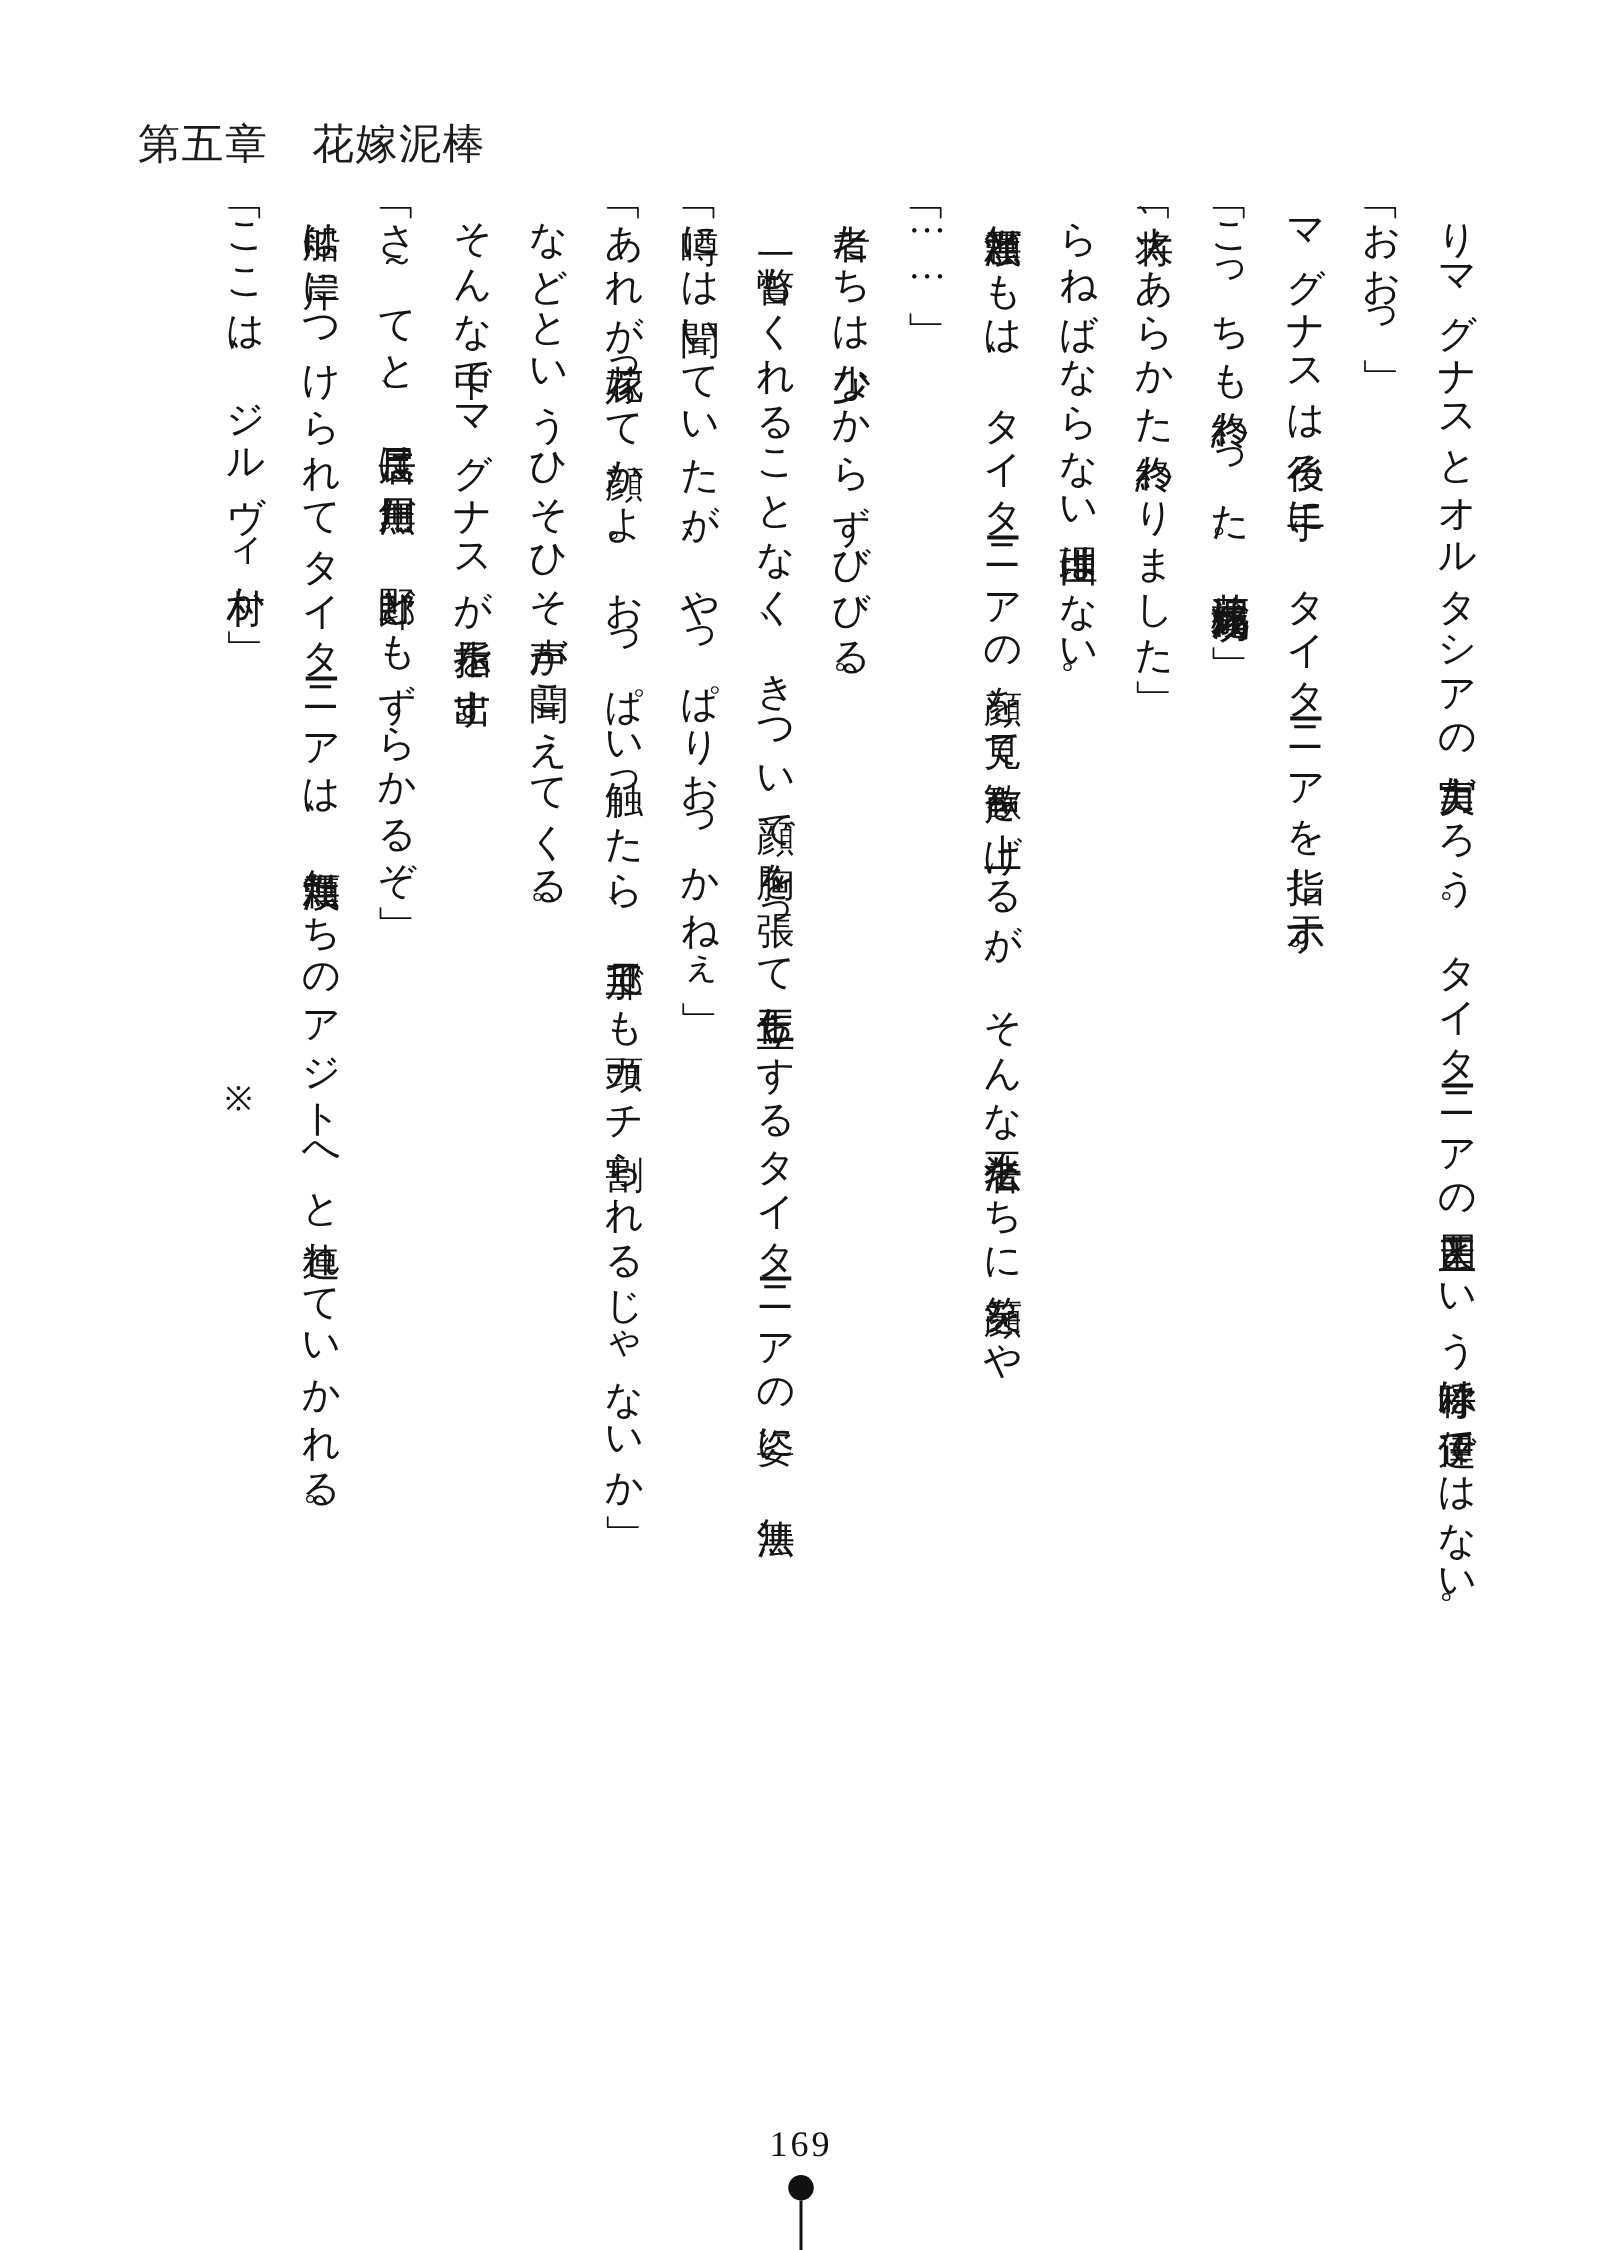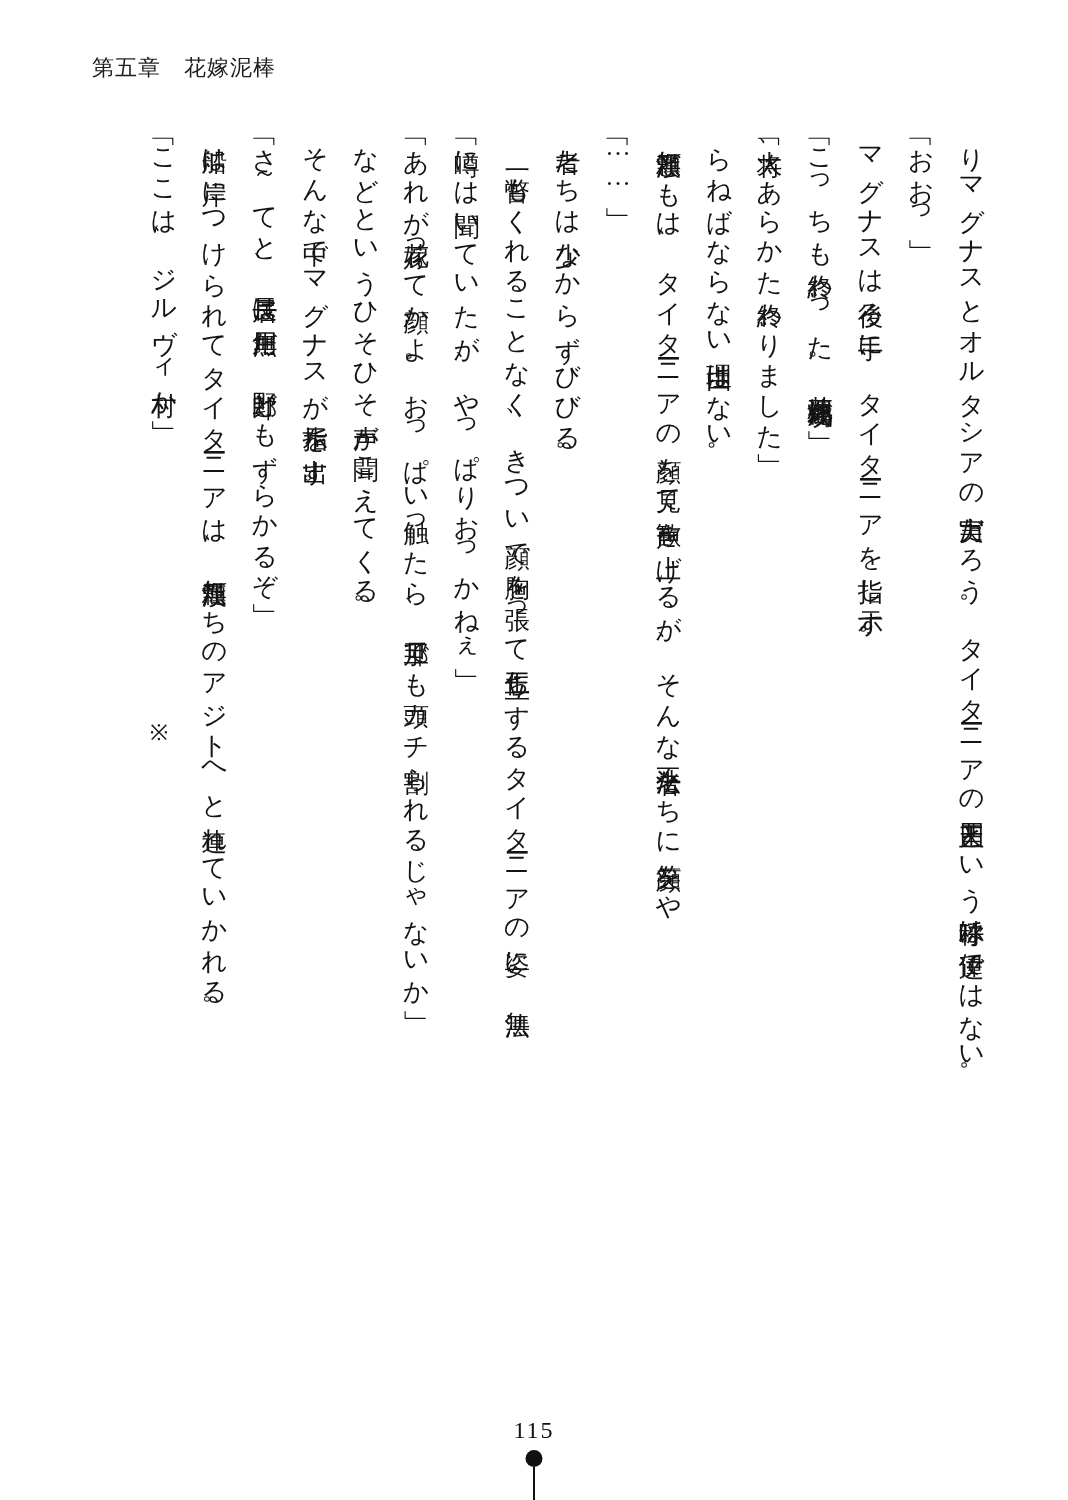--- a/index.html
+++ b/index.html
@@ -13,23 +13,23 @@
     height: 1500px;
     background: #ffffff;
     font-family: "Liberation Serif", "DejaVu Serif", serif;
     color: #1a1a1a;
     overflow: hidden;
   }
 
   
   .chapter-header {
     position: absolute;
-    top: 53px;
+    top: 77px;
     left: 92px;
-    font-size: 22px;
+    font-size: 28px;
     letter-spacing: 1px;
     color: #1c1c1c;
     white-space: pre;
   }
 
   
   .body-text {
     position: absolute;
     top: 130px;
     right: 72px;
@@ -125,20 +125,20 @@
     <p>「あれが花嫁って顔かよ。おっぱい触ったら、旦那でも頭カチ割られるじゃないか」</p>
     <p>などというひそひそ声が聞こえてくる。</p>
     <p>そんな中でマグナスが指示を出す。</p>
     <p>「さ～てと、長居は無用だ。野郎どもずらかるぞ」</p>
     <p>船は岸につけられてタイターニアは、無頼漢たちのアジトへと連れていかれる。</p>
     <p>「ここは、ジルヴィ村か」</p>
   </div>
 
   <div class="ref-mark">※</div>
 
-  <div class="page-number">115</div>
+  <div class="page-number">169</div>
 
   <div class="bottom-ornament">
     <div class="dot"></div>
     <div class="stem"></div>
   </div>
 
 </div>
 
 </body></html>

